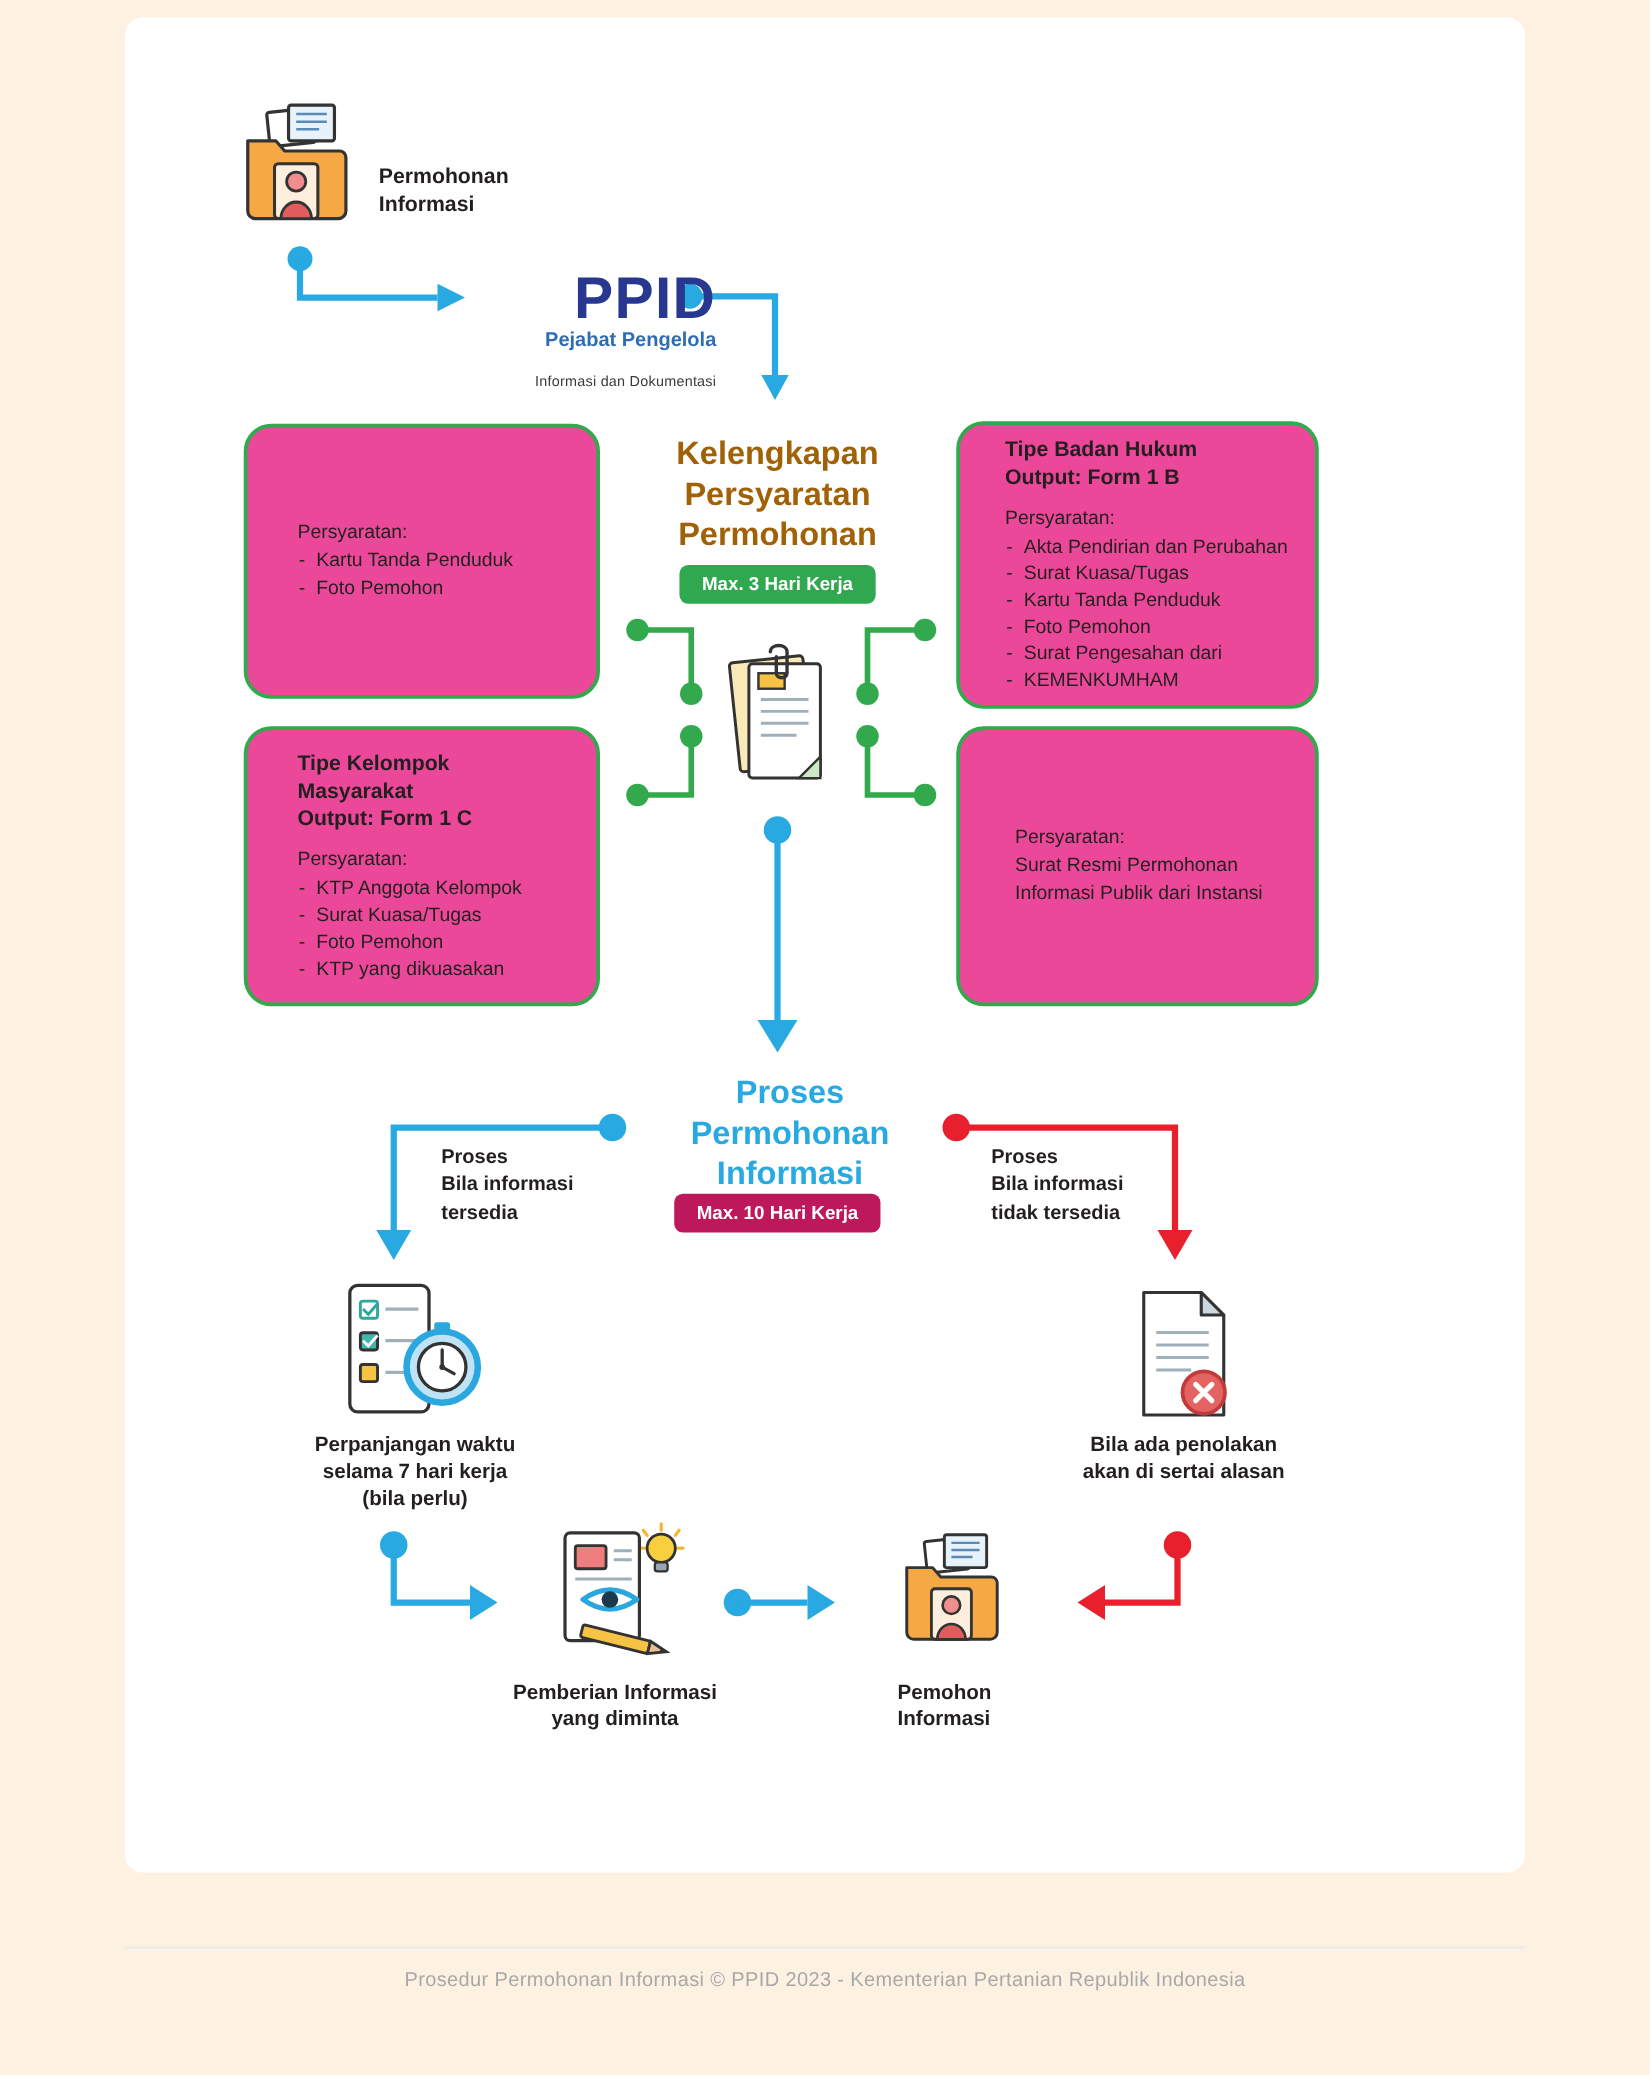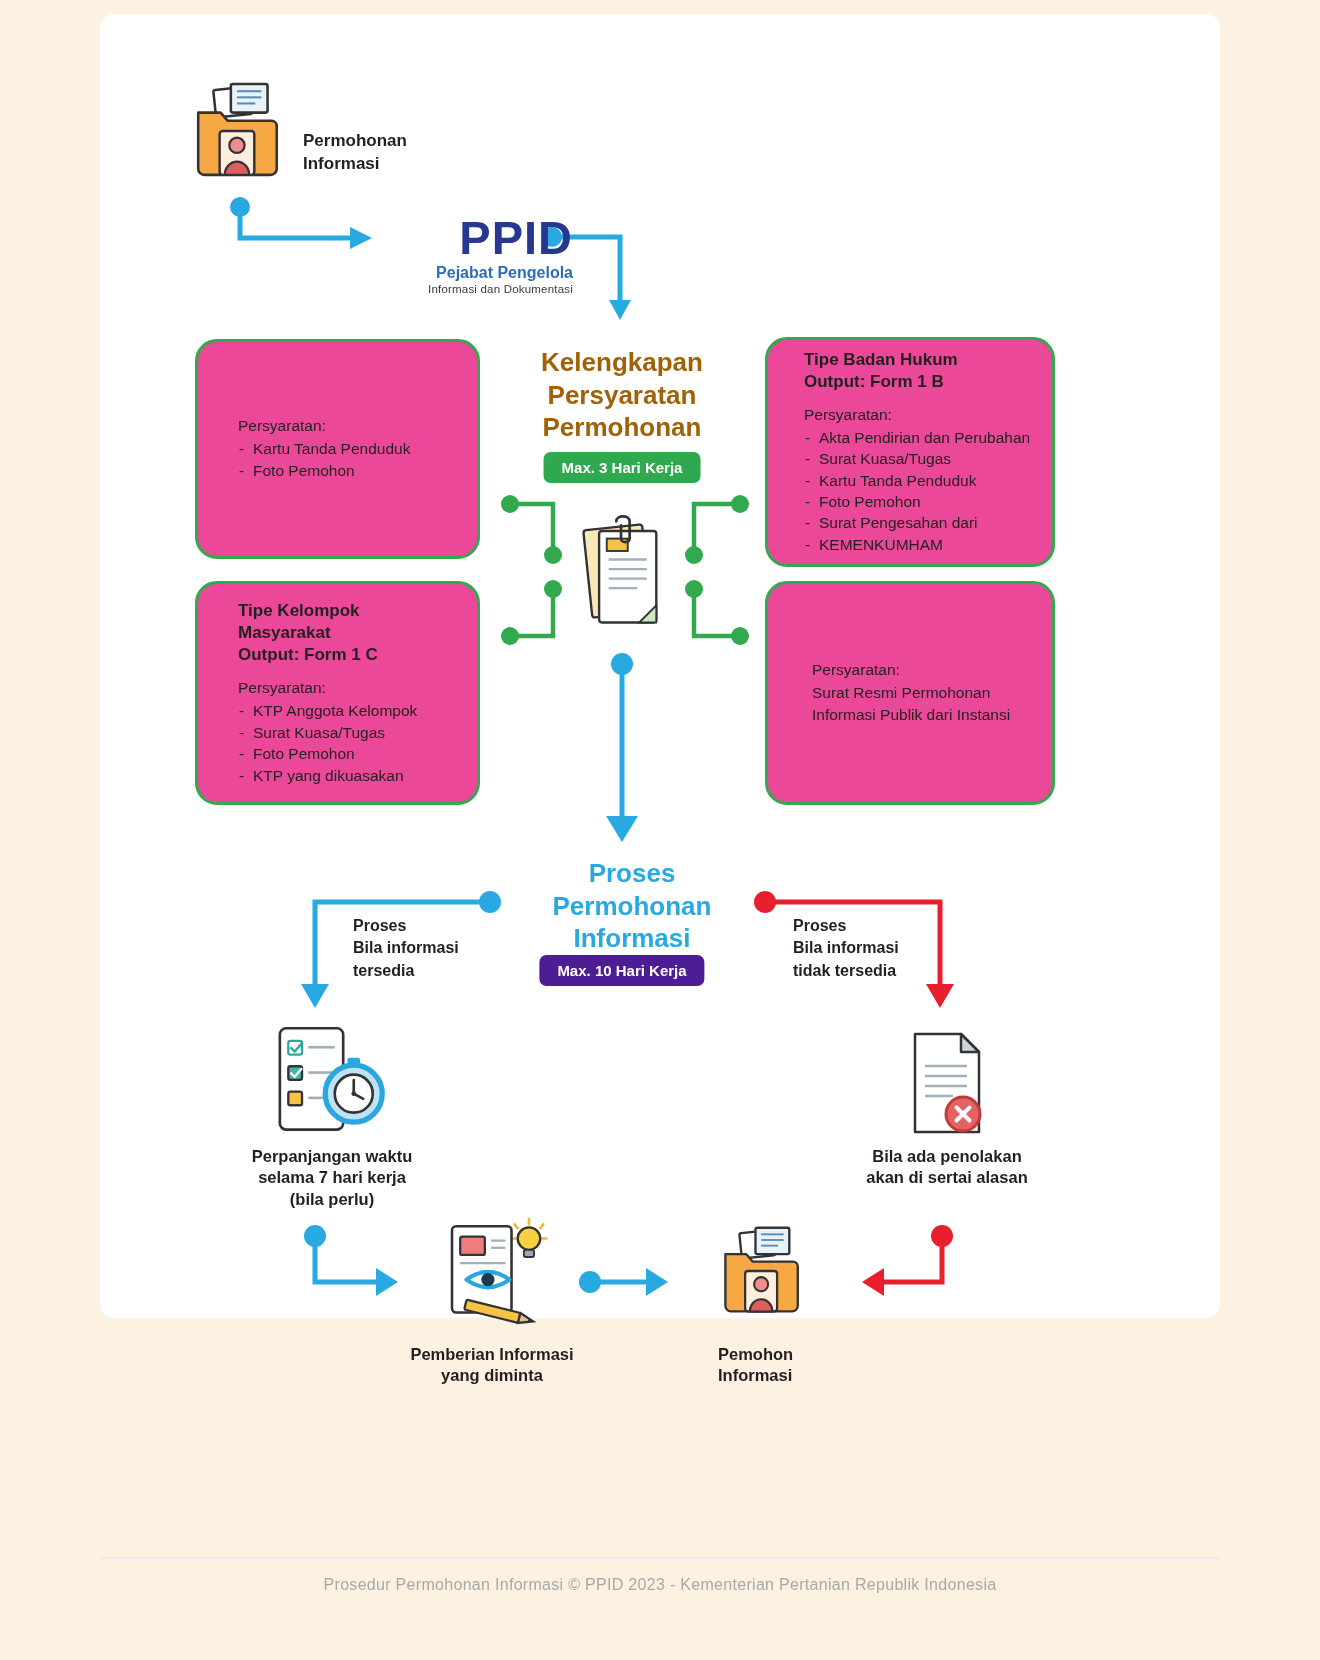--- a/index.html
+++ b/index.html
@@ -4,50 +4,50 @@
 <style>
   html,body{margin:0;padding:0;}
   body{
     width:1320px;height:1660px;position:relative;
     background:#fdf2e2;
     font-family:"Liberation Sans", sans-serif;
     color:#231f20;
     overflow:hidden;
   }
   .card{
-    position:absolute;left:100px;top:14px;width:1120px;height:1304px;
+    position:absolute;left:100px;top:14px;width:1120px;height:1484px;
     background:#ffffff;border-radius:14px;
   }
   .abs{position:absolute;}
   .pre{white-space:pre-line;}
 
   
   svg.overlay{position:absolute;left:0;top:0;width:1120px;height:1630px;pointer-events:none;}
   .c-blue path{stroke:#29a9e1;stroke-width:5;fill:none;}
   .c-blue circle,.c-blue polygon{fill:#29a9e1;}
   .c-green path{stroke:#31a94c;stroke-width:4.5;fill:none;}
   .c-green circle{fill:#31a94c;}
   .c-red path{stroke:#e8202e;stroke-width:5;fill:none;}
   .c-red circle,.c-red polygon{fill:#e8202e;}
 
   .start-icon{left:88px;top:66px;width:102px;height:102px;}
   .start-label{left:203px;top:116px;font-size:17px;font-weight:bold;line-height:1.35;}
 
   .ppid{left:293px;top:200px;width:180px;line-height:1;text-align:right;}
   .ppid-acronym{font-size:47px;font-weight:800;color:#283890;letter-spacing:1px;}
   .ppid-sub1{font-size:16px;font-weight:bold;color:#2e6db5;margin-top:4px;}
-  .ppid-sub2{font-size:11.5px;color:#3a3a3a;margin-top:3px;letter-spacing:.2px;}
+  .ppid-sub2{font-size:11.5px;color:#3a3a3a;margin-top:20px;letter-spacing:.2px;}
 
   .stage-title{width:320px;text-align:center;font-size:26px;font-weight:800;line-height:1.25;}
   .stage1-title{left:362px;top:332px;color:#a16207;}
   .stage2-title{left:372px;top:843px;color:#29a9e1;}
   .badge{left:522px;transform:translateX(-50%);color:#fff;font-size:15px;font-weight:bold;
          padding:7px 18px;border-radius:7px;white-space:nowrap;}
   .stage1-badge{top:438px;background:#2fa84f;}
-  .stage2-badge{top:941px;background:#4c1d95;}
+  .stage2-badge{top:941px;background:#be185d;}
 
   .center-icon{left:474px;top:496px;width:96px;height:122px;}
 
   .tbox{
     border:3px solid #31a94c;border-radius:22px;box-sizing:border-box;
     display:flex;flex-direction:column;justify-content:center;
     padding:18px 20px 18px 40px;background:#ec4899;
   }
   .box1{left:95px;top:325px;width:285px;height:220px;}
   .box2{left:665px;top:323px;width:290px;height:230px;padding-left:36px;}

